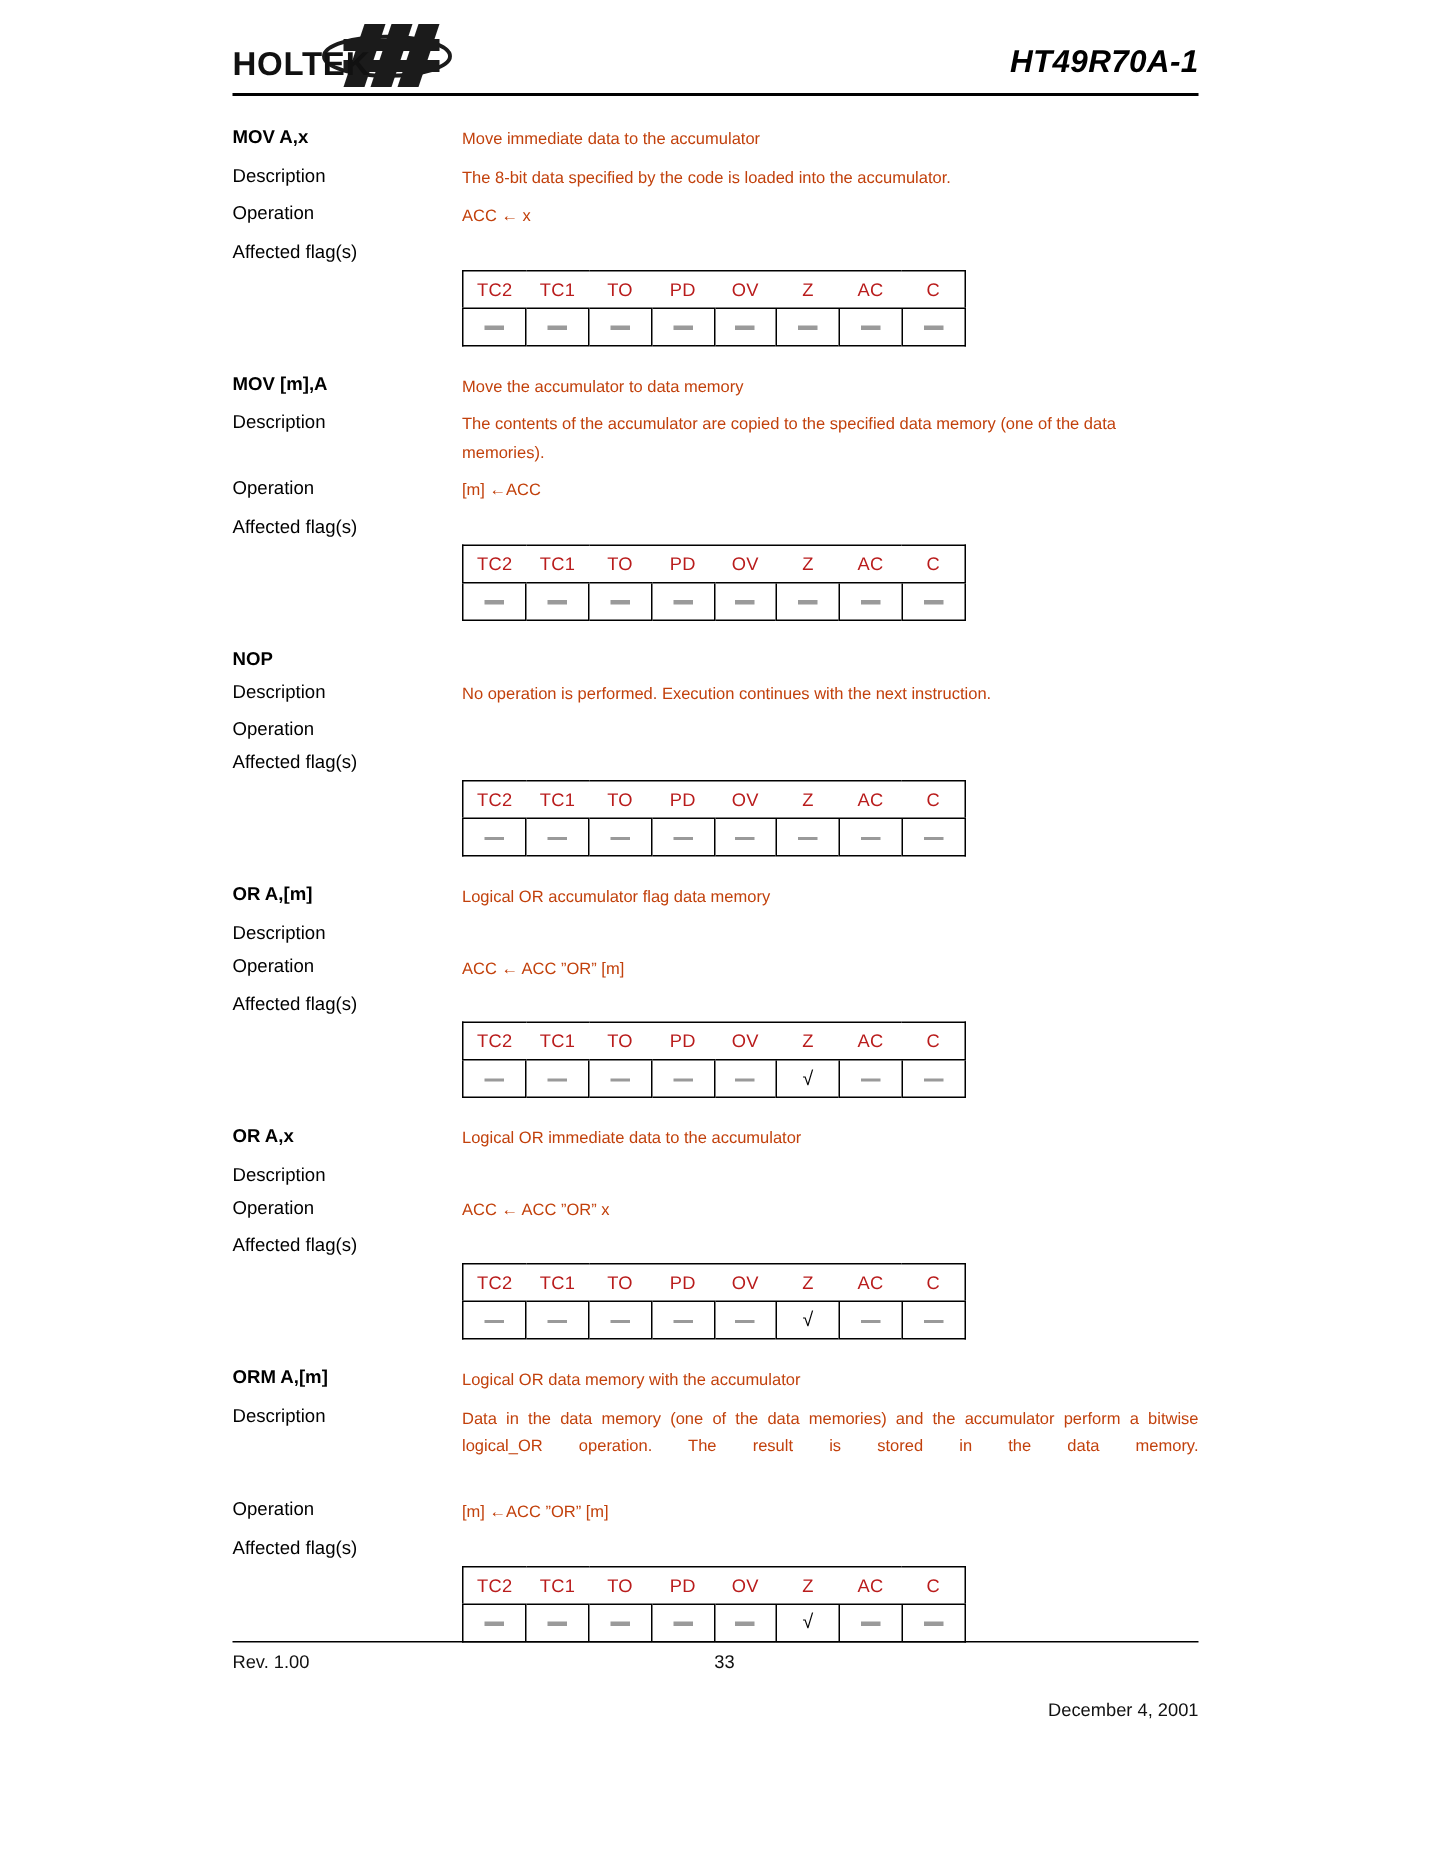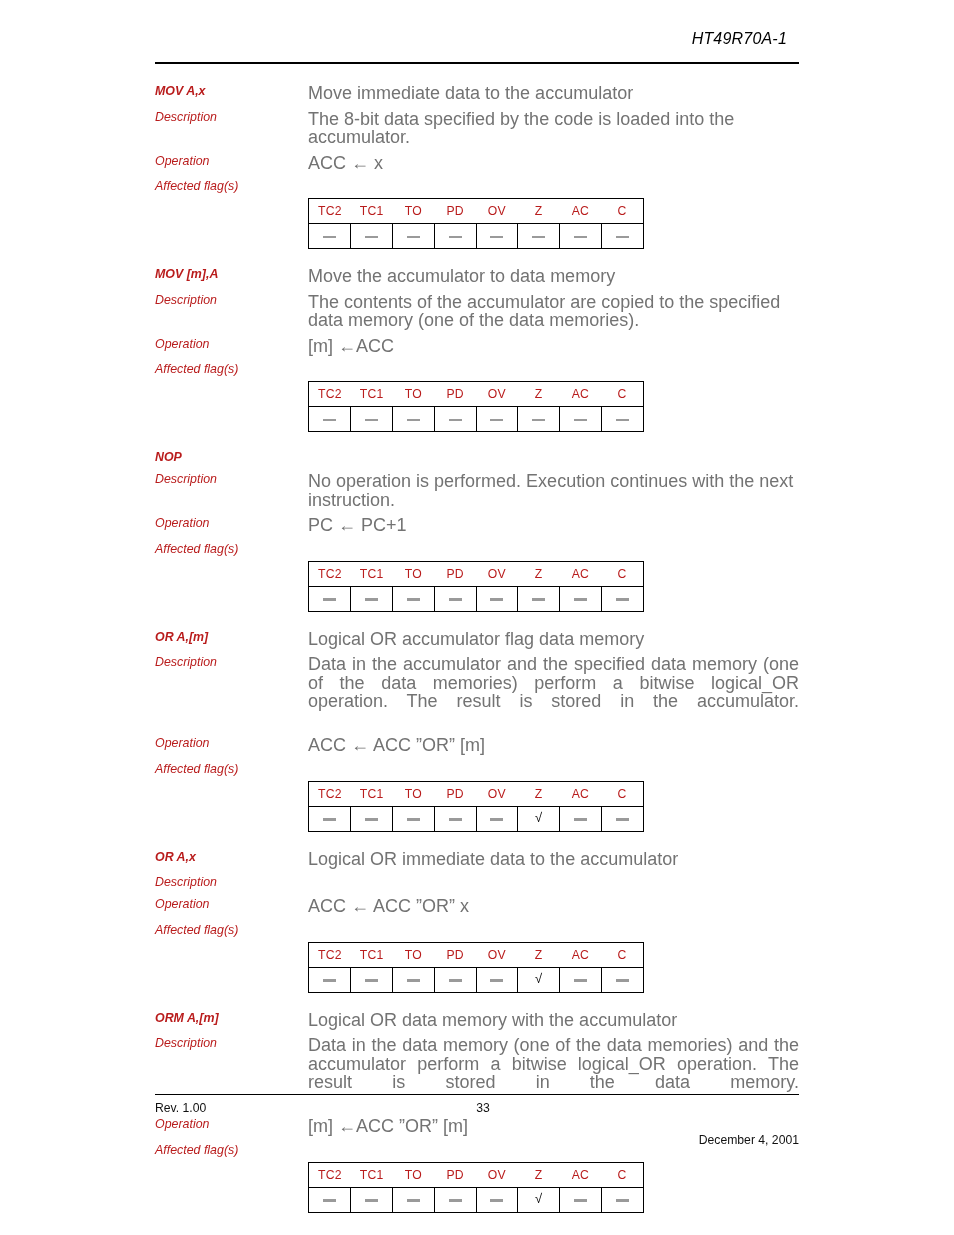--- a/index.html
+++ b/index.html
@@ -31,24 +31,24 @@
   .logo {
     position: absolute;
     left: 0;
     top: 14px;
     width: 160px;
     height: 46px;
   }
   .logo svg { display: block; }
   .doc-title {
     position: absolute;
-    right: 12px;
+    right: 0;
     top: 30px;
-    font-size: 16px;
-    font-weight: normal;
+    font-size: 21px;
+    font-weight: bold;
     font-style: italic;
     letter-spacing: 0.2px;
     white-space: nowrap;
   }
   .header-rule {
     position: absolute;
     left: 0;
     right: 0;
     top: 62px;
     border-top: 2.2px solid #000;
@@ -62,31 +62,30 @@
   .row {
     display: flex;
     align-items: flex-start;
     margin-bottom: 7px;
   }
   .row-label {
     width: 153px;
     flex: 0 0 153px;
     font-size: 12.4px;
     line-height: 15px;
-    color: #b91c1c;
-    font-style: italic;
+    color: #000000;
   }
   .row-label.mnemonic {
     font-weight: bold;
   }
   .row-body {
     flex: 1 1 auto;
-    font-size: 18px;
+    font-size: 11px;
     line-height: 18.5px;
-    color: #737373;
+    color: #c2410c;
   }
   .row-body.justify {
     text-align: justify;
     text-justify: inter-word;
   }
   .row-body.justify.last-full::after {
     content: "";
     display: inline-block;
     width: 100%;
   }
@@ -166,20 +165,35 @@
   .footer-left  { position: absolute; left: 0;   top: 0; }
   .footer-mid   { position: absolute; left: 12px; right: 0; top: 0; text-align: center; }
   .footer-right { position: absolute; right: 0;  top: 0; margin-top: 32px; }
 </style>
 </head>
 <body>
 
 <div class="page">
 
   <div class="page-header">
+    <div class="logo">
+      <svg width="160" height="46" viewBox="0 0 160 46">
+
+        <ellipse cx="103" cy="23.5" rx="42" ry="13" fill="none" stroke="#1b1b1b" stroke-width="2.6"></ellipse>
+
+        <path d="M88 2 L102 2 L88 44 L74 44 Z" fill="#1b1b1b"></path>
+        <path d="M106 2 L120 2 L106 44 L92 44 Z" fill="#1b1b1b"></path>
+        <path d="M124 2 L138 2 L124 44 L110 44 Z" fill="#1b1b1b"></path>
+
+        <path d="M74 12 L138 12 L138 20 L74 20 Z" fill="#1b1b1b"></path>
+        <path d="M74 26 L138 26 L138 34 L74 34 Z" fill="#1b1b1b"></path>
+
+        <text x="0" y="36" font-family="'Liberation Sans', sans-serif" font-size="22" font-weight="bold" letter-spacing="0.5" fill="#111">HOLTEK</text>
+      </svg>
+    </div>
     <div class="doc-title">HT49R70A-1</div>
     <div class="header-rule"></div>
   </div>
 
   <div id="instructions">
       <div class="instr">
         <div class="row">
           <div class="row-label mnemonic">MOV A,x</div>
           <div class="row-body">Move immediate data to the accumulator</div>
         </div>
@@ -273,21 +287,20 @@
       <div class="instr">
         <div class="row">
           <div class="row-label mnemonic">NOP</div>
         </div>
         <div class="row">
           <div class="row-label">Description</div>
           <div class="row-body">No operation is performed. Execution continues with the next instruction.</div>
         </div>
         <div class="row">
           <div class="row-label">Operation</div>
-          <div class="row-body">PC ← PC+1</div>
         </div>
         <div class="row flag-row">
           <div class="row-label">Affected flag(s)</div>
           <div class="row-body"></div>
         </div>
         <div class="flag-table-wrap">
           <table class="flags">
             <thead>
               <tr>
                 <th>TC2</th>
@@ -315,21 +328,20 @@
           </table>
         </div>
       </div>
       <div class="instr">
         <div class="row">
           <div class="row-label mnemonic">OR A,[m]</div>
           <div class="row-body">Logical OR accumulator flag data memory</div>
         </div>
         <div class="row">
           <div class="row-label">Description</div>
-          <div class="row-body justify last-full">Data in the accumulator and the specified data memory (one of the data memories) perform a bitwise logical_OR operation. The result is stored in the accumulator.</div>
         </div>
         <div class="row">
           <div class="row-label">Operation</div>
           <div class="row-body">ACC ← ACC ”OR” [m]</div>
         </div>
         <div class="row flag-row">
           <div class="row-label">Affected flag(s)</div>
           <div class="row-body"></div>
         </div>
         <div class="flag-table-wrap">

